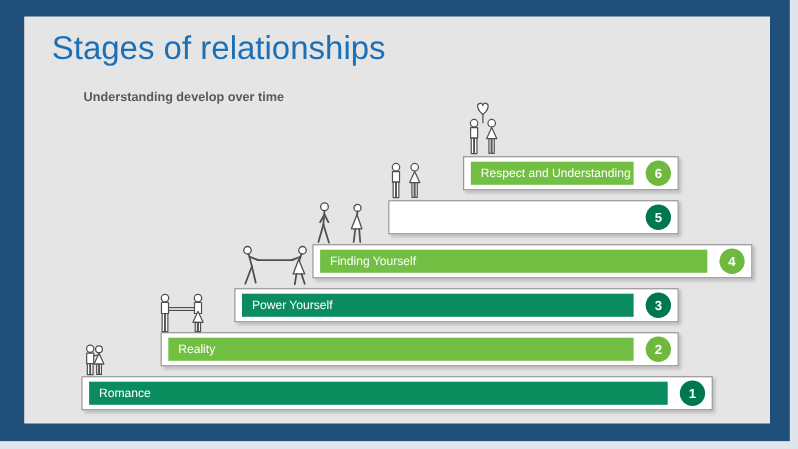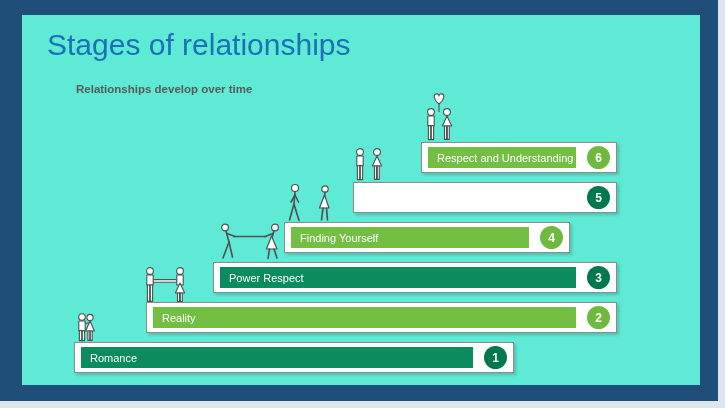--- a/index.html
+++ b/index.html
@@ -11,43 +11,43 @@
     overflow: hidden;
   }
   .slide-frame {
     position: absolute; left: 0; top: 0;
     width: 718px; height: 401px;
     background: #1F4E79;
   }
   .slide-content {
     position: absolute; left: 22px; top: 15px;
     width: 678px; height: 370px;
-    background: #5eead4;
+    background: #e5e5e5;
   }
   .title {
     position: absolute; left: 25px; top: 13px;
     font-size: 30px; color: #1B70B8;
     font-weight: 400; letter-spacing: 0px;
   }
   .subtitle {
     position: absolute; left: 54px; top: 68px;
     font-size: 11.5px; font-weight: bold; color: #595959;
   }
   
   .step {
     position: absolute;
     height: 31px;
     background: #ffffff;
     border: 1px solid #8c8c8c;
     box-shadow: 2px 2px 3px rgba(0,0,0,0.18);
   }
-  .step-1 { left: 52px;  top: 327px; width: 440px; }
+  .step-1 { left: 52px;  top: 327px; width: 574px; }
   .step-2 { left: 124px; top: 287px; width: 471px; }
   .step-3 { left: 191px; top: 247px; width: 404px; }
-  .step-4 { left: 262px; top: 207px; width: 286px; }
+  .step-4 { left: 262px; top: 207px; width: 400px; }
   .step-5 { left: 331px; top: 167px; width: 264px; }
   .step-6 { left: 399px; top: 127px; width: 196px; }
   .bar {
     position: absolute; left: 6px; top: 4px; bottom: 4px; right: 40px;
     color: #ffffff; font-size: 11px;
     display: flex; align-items: center;
     padding-left: 9px;
     white-space: nowrap; overflow: hidden;
   }
   .circle {
@@ -68,34 +68,34 @@
   .fig-5 { left: 329px; top: 132px; }
   .fig-6 { left: 398px; top: 77px;  }
   .figure svg { display: block; }
 </style>
 </head>
 <body>
 
 <div class="slide-frame">
   <div class="slide-content">
     <div class="title">Stages of relationships</div>
-    <div class="subtitle">Relationships develop over time</div>
+    <div class="subtitle">Understanding develop over time</div>
 
     <div class="step step-1 dark">
       <div class="bar">Romance</div>
       <div class="circle">1</div>
     </div>
 
     <div class="step step-2 light">
       <div class="bar">Reality</div>
       <div class="circle">2</div>
     </div>
 
     <div class="step step-3 dark">
-      <div class="bar">Power Respect</div>
+      <div class="bar">Power Yourself</div>
       <div class="circle">3</div>
     </div>
 
     <div class="step step-4 light">
       <div class="bar">Finding Yourself</div>
       <div class="circle">4</div>
     </div>
 
     <div class="step step-5 dark">
       <div class="circle">5</div>

